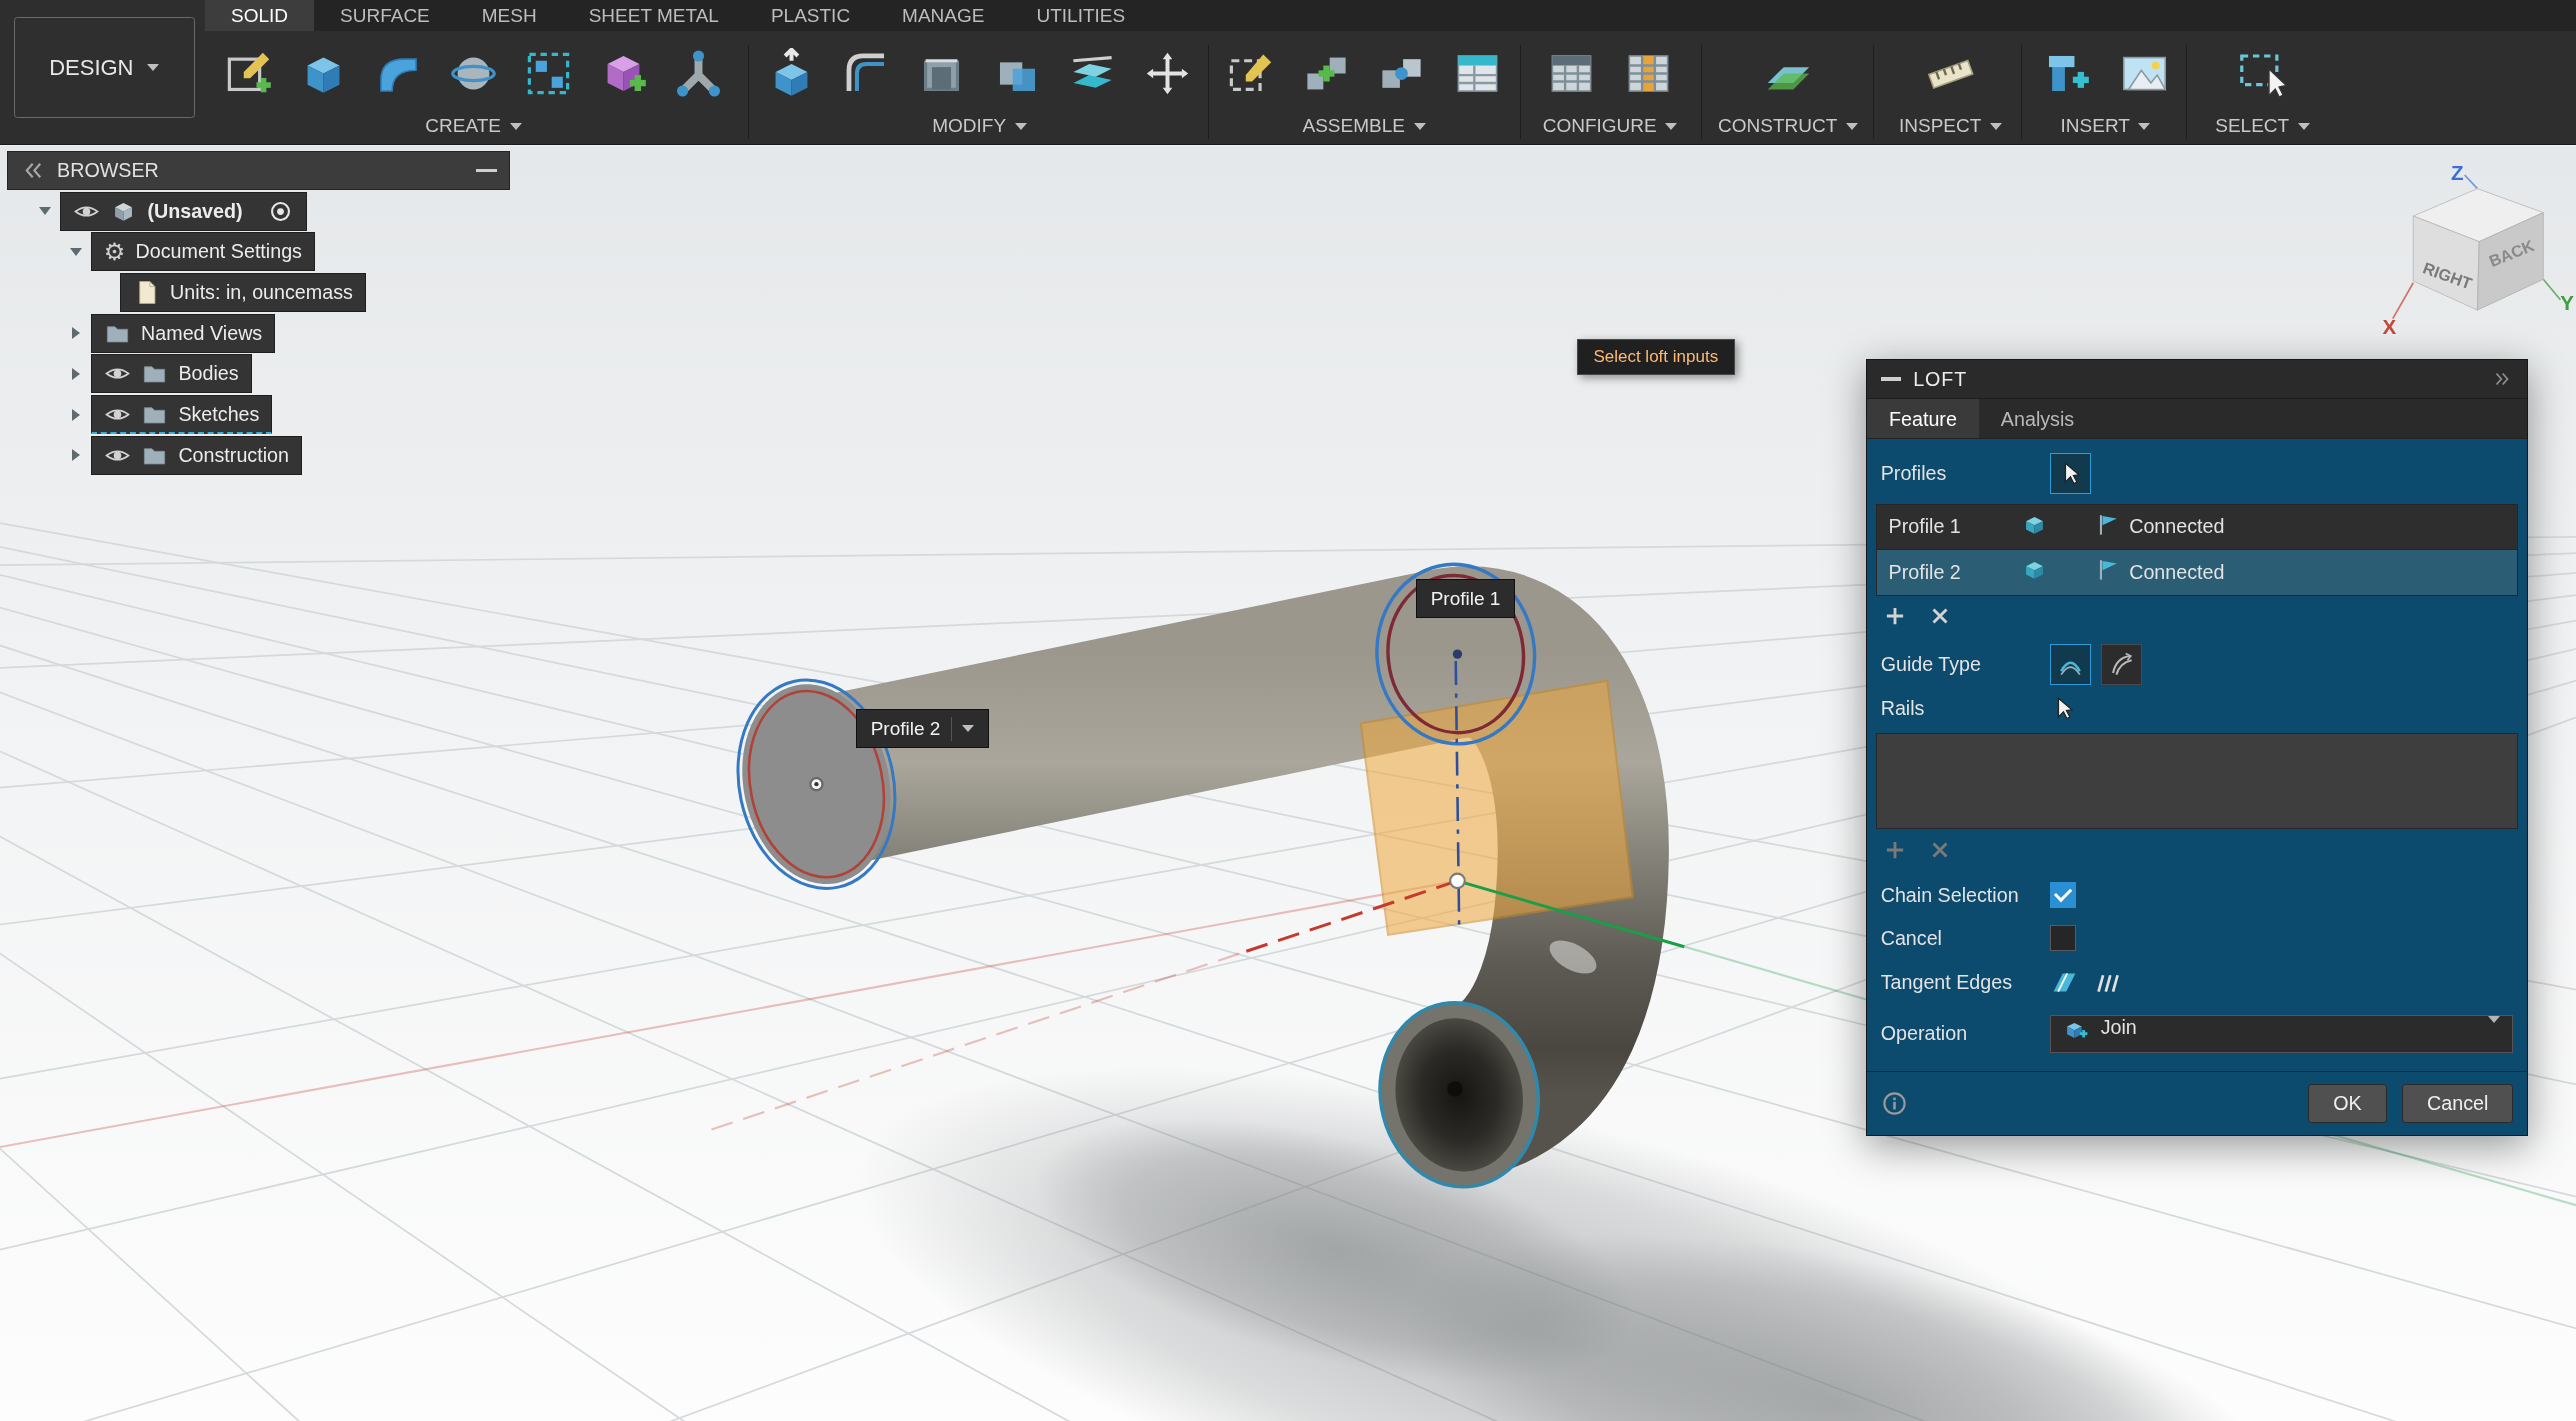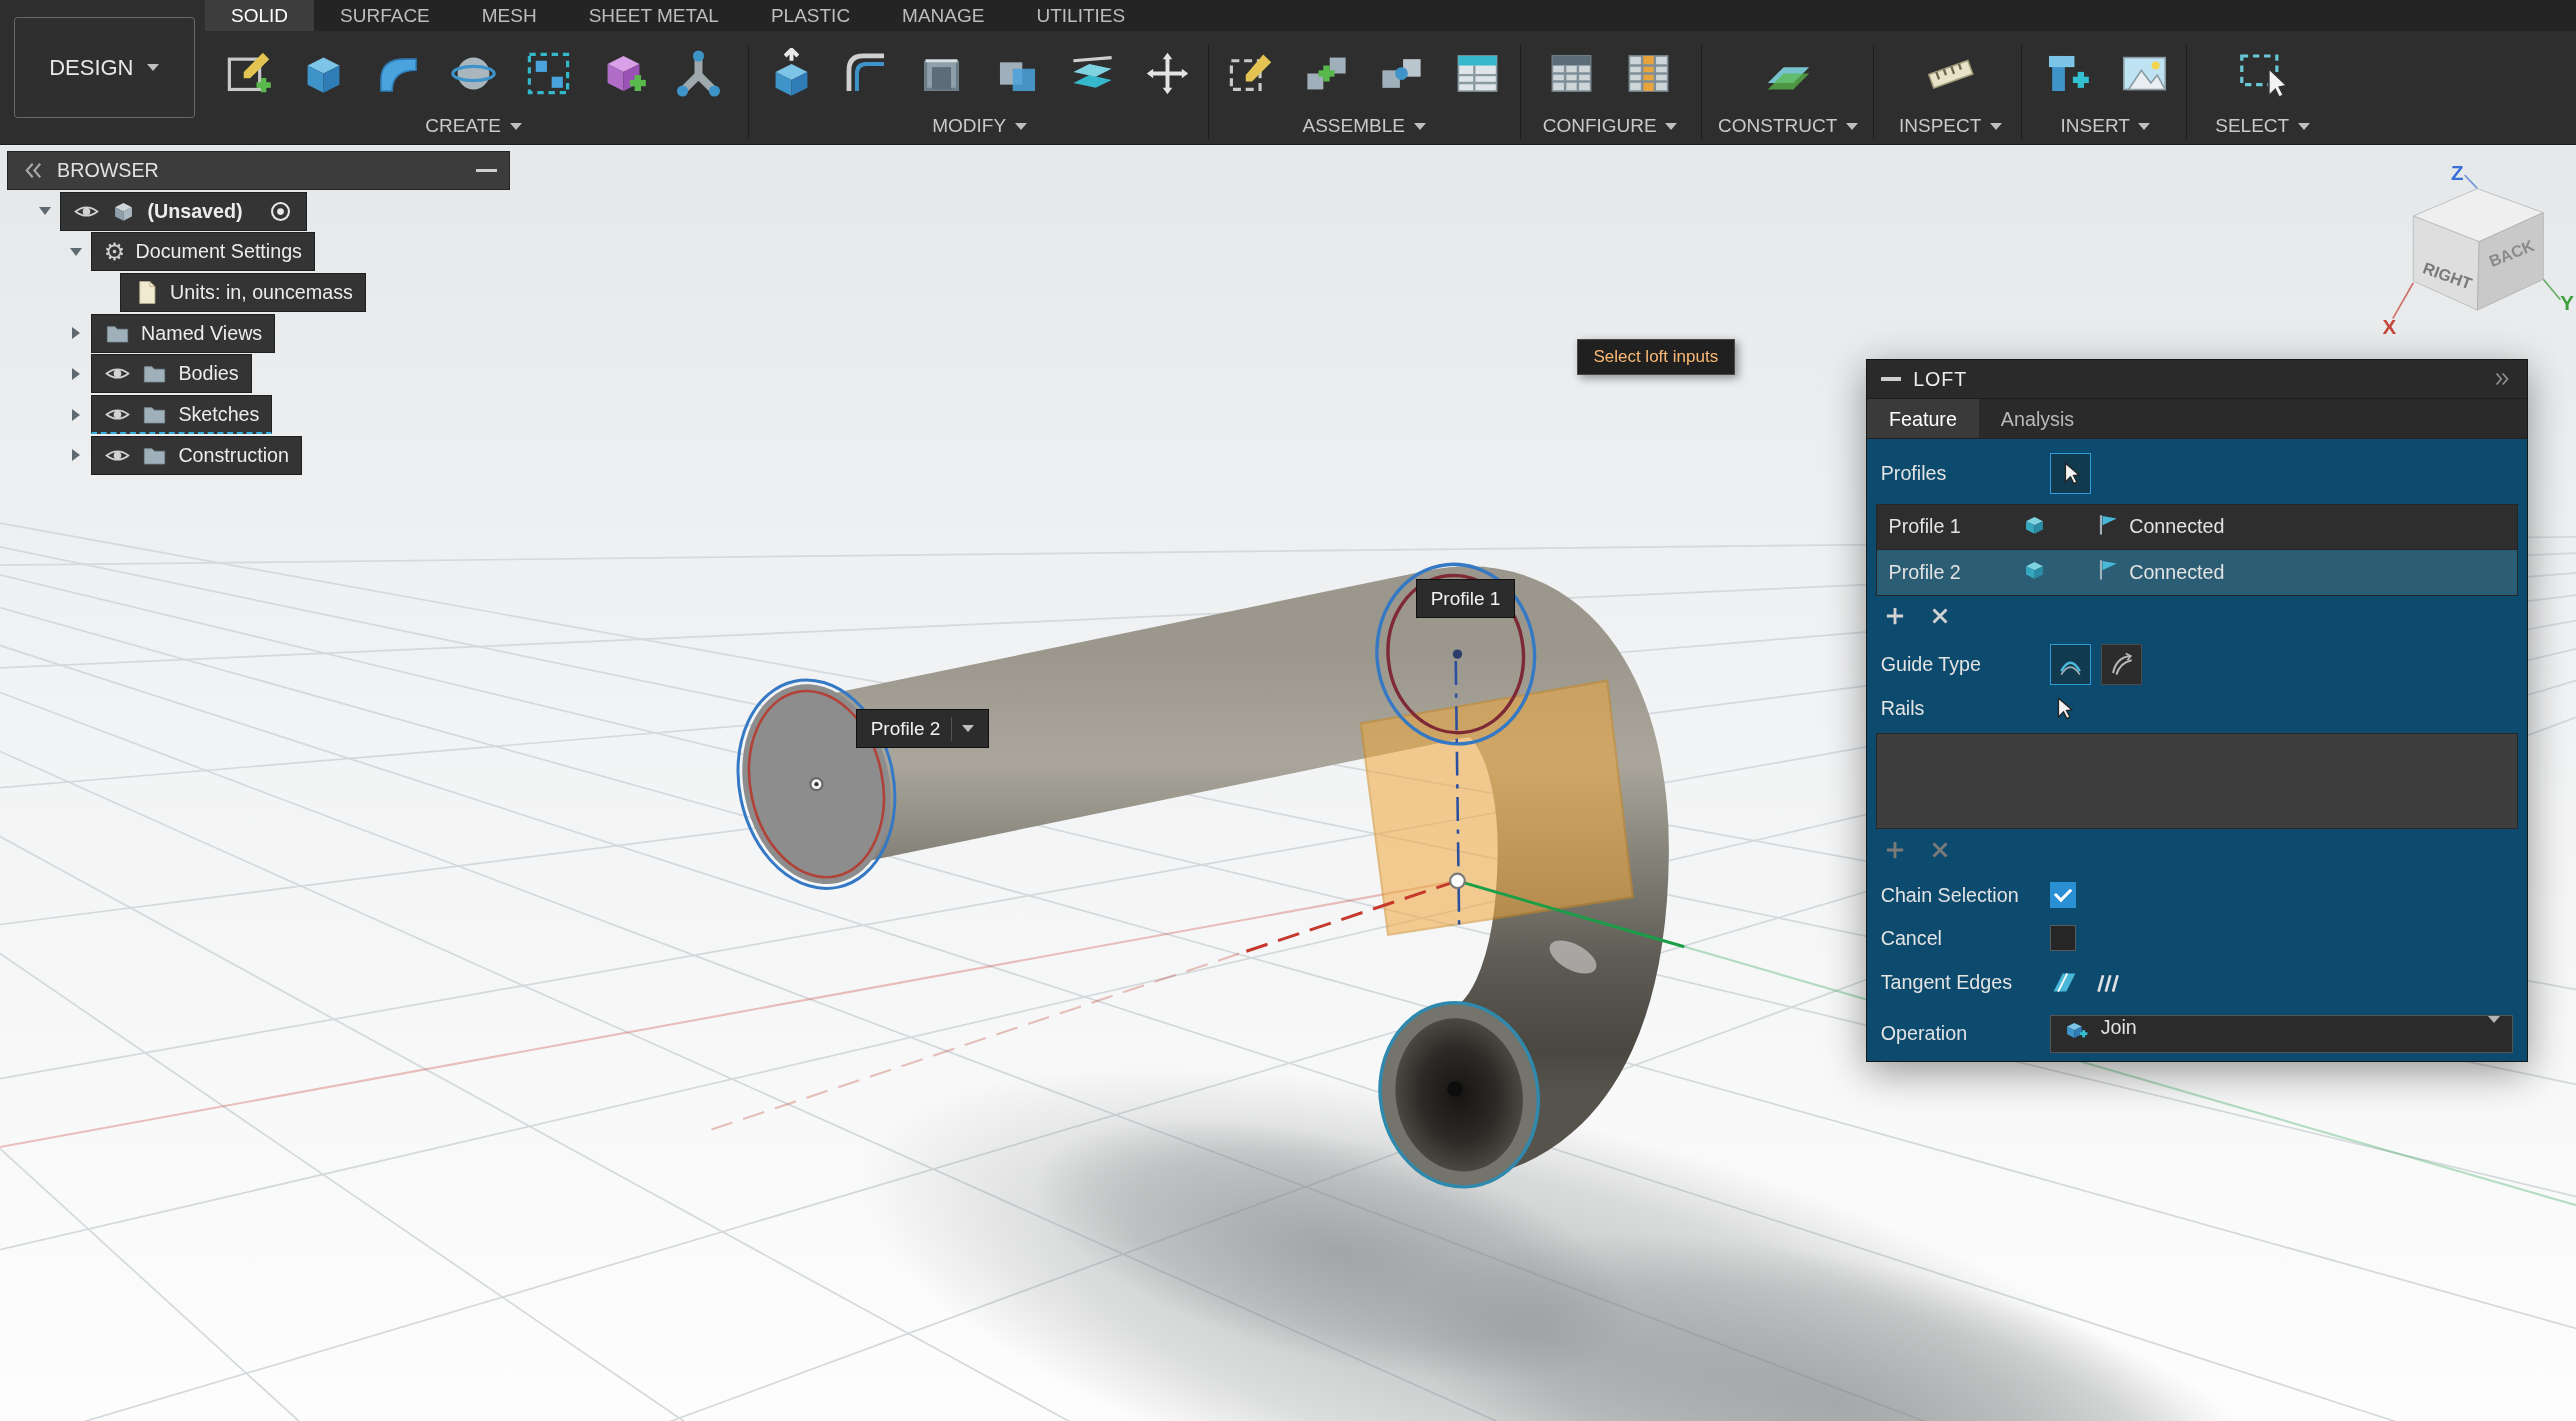--- a/index.html
+++ b/index.html
@@ -739,16 +739,25 @@
             <polygon points="5,13 14,17.5 14,27 5,22.5" fill="#3e93c9"></polygon>
             <polygon points="23,13 14,17.5 14,27 23,22.5" fill="#2f7cb6"></polygon>
             <rect x="21" y="20" width="9" height="3.5" fill="#35c0d0"></rect>
             <rect x="23.7" y="17.3" width="3.5" height="9" fill="#35c0d0"></rect>
           </svg>
         <span>Join</span>
         <span class="dd-caret"></span>
       </div>
     </div>
 
+    <div class="loft-footer">
+      <svg viewBox="0 0 32 32">
+          <circle cx="16" cy="16" r="12" fill="none" stroke="#9a9a9a" stro="" stroke-width="2.5"></circle>
+          <rect x="14.5" y="14" width="3" height="9" fill="#9a9a9a"></rect>
+          <rect x="14.5" y="9" width="3" height="3" fill="#9a9a9a"></rect>
+        </svg>
+      <div class="btn btn-ok">OK</div>
+      <div class="btn btn-cancel">Cancel</div>
+    </div>
   </div>
 
 </div>
 
 
 </body></html>

